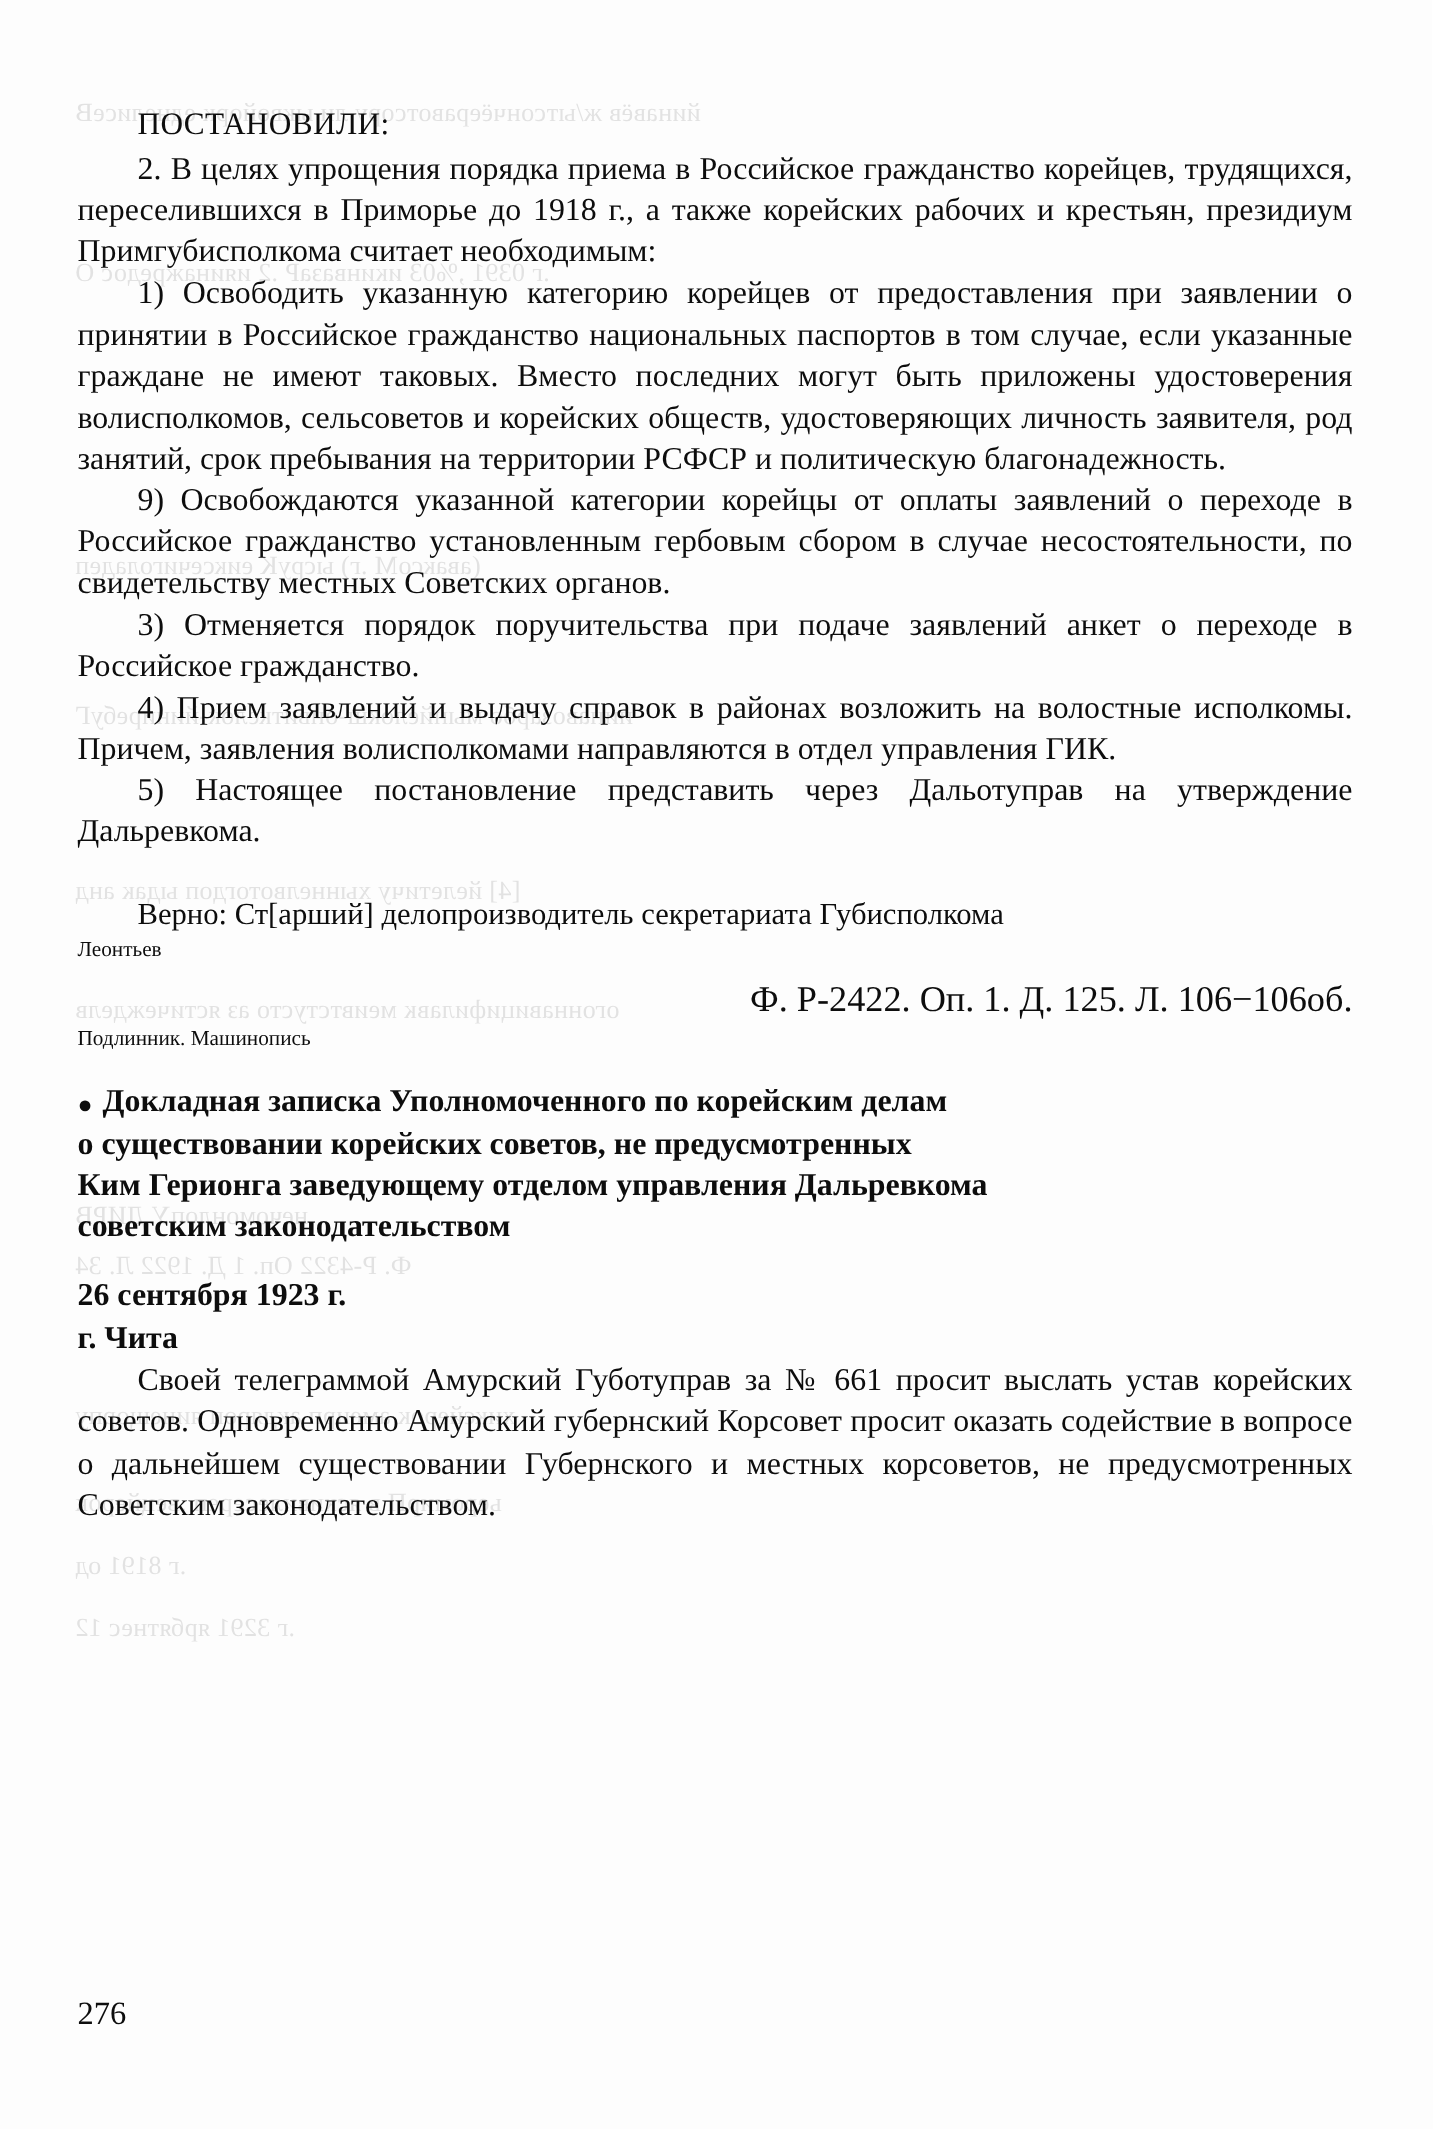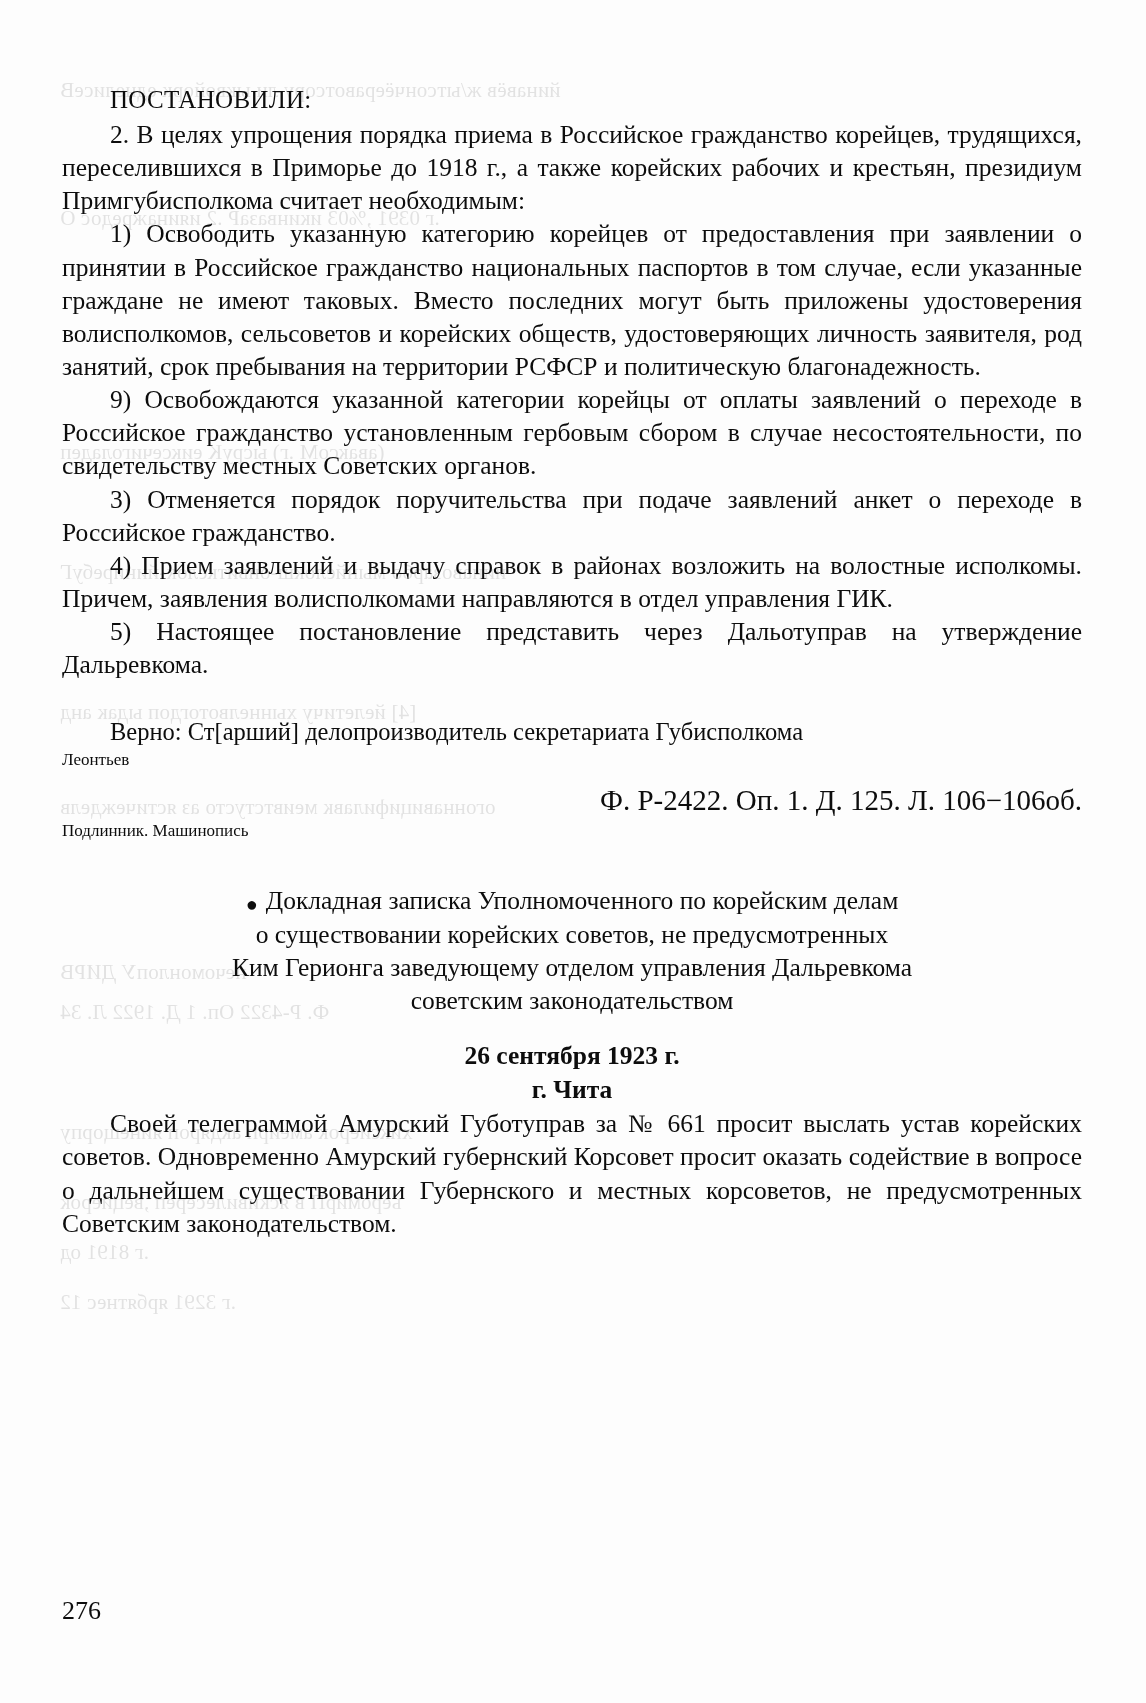--- a/index.html
+++ b/index.html
@@ -63,34 +63,33 @@
     font-size: 17px;
     line-height: 1.32;
   }
   .archive {
     margin-top: 10px;
     text-align: right;
     font-size: 29px;
     line-height: 1.34;
   }
   .doc-title {
-    margin-top: 42px;
-    text-align: center;
-    font-weight: normal;
+    margin-top: 22px;
+    font-weight: bold;
     font-size: 25.5px;
     line-height: 1.30;
   }
   .doc-title .bullet {
     font-size: 20px;
     vertical-align: middle;
     margin-right: 8px;
   }
   .date-block {
     margin-top: 22px;
-    text-align: center;
+    text-align: left;
     font-weight: bold;
     font-size: 25.5px;
     line-height: 1.34;
   }
   .after-title {
     margin-top: 34px;
   }
   .page-number {
     position: absolute;
     left: 62px;

